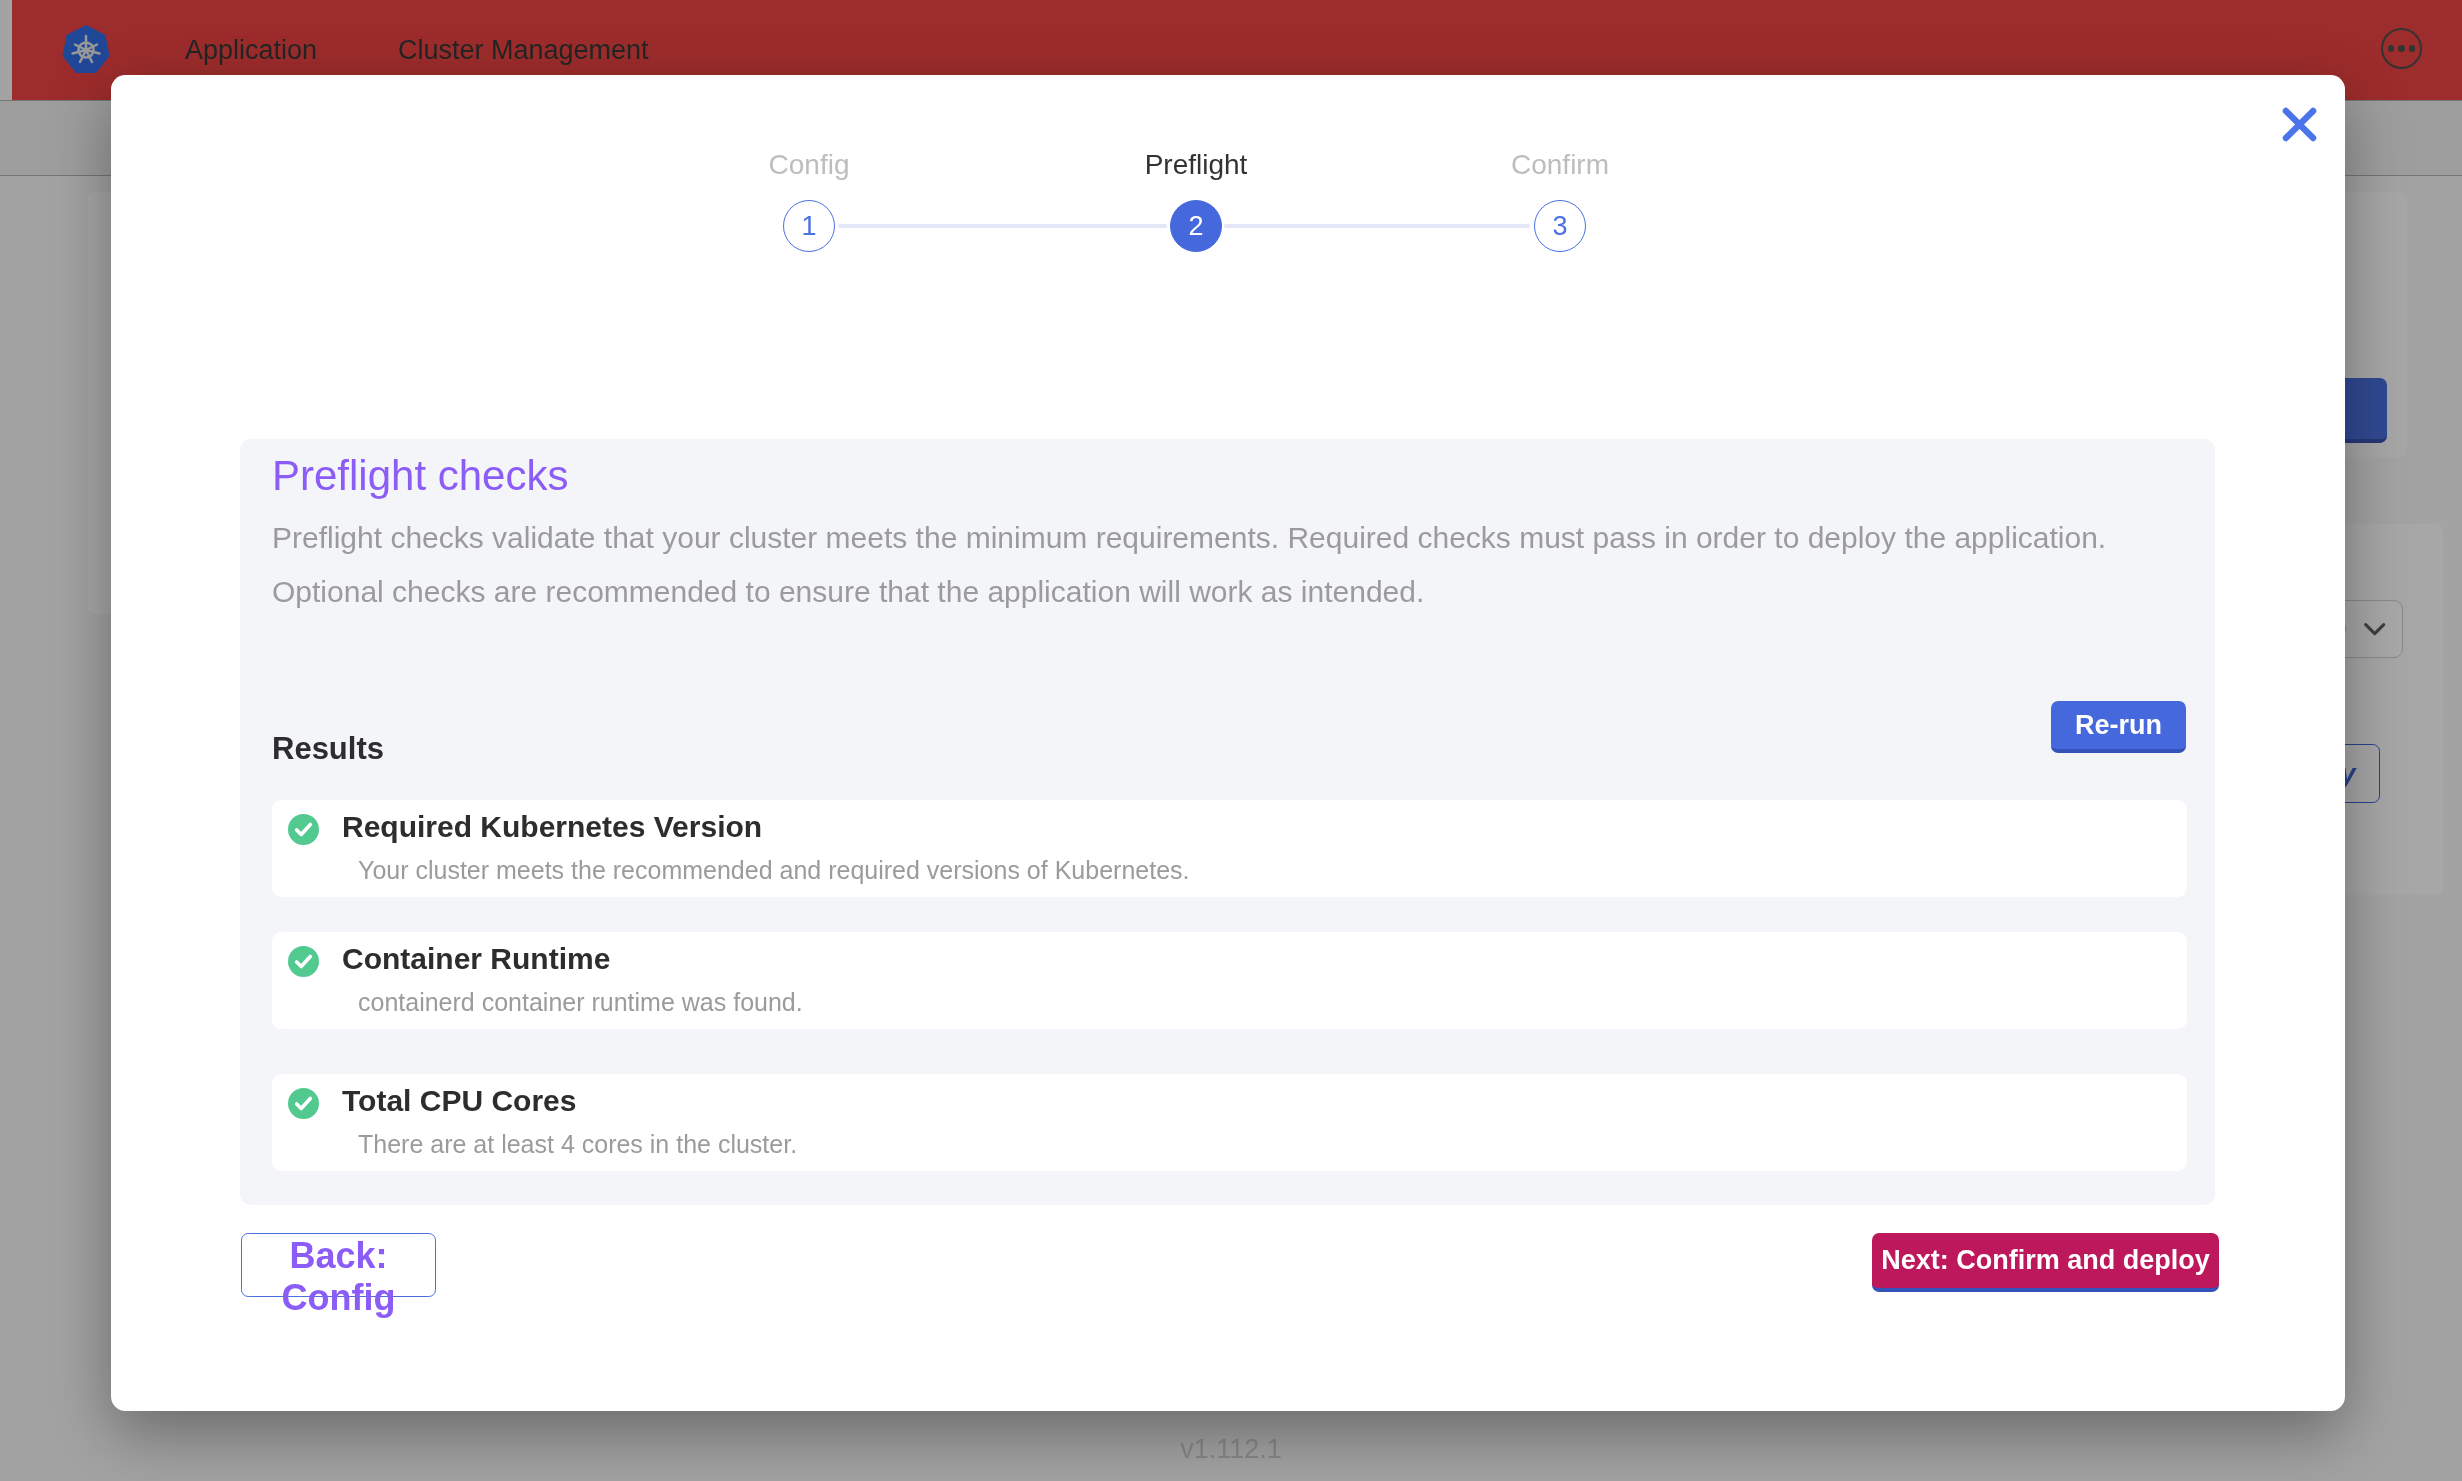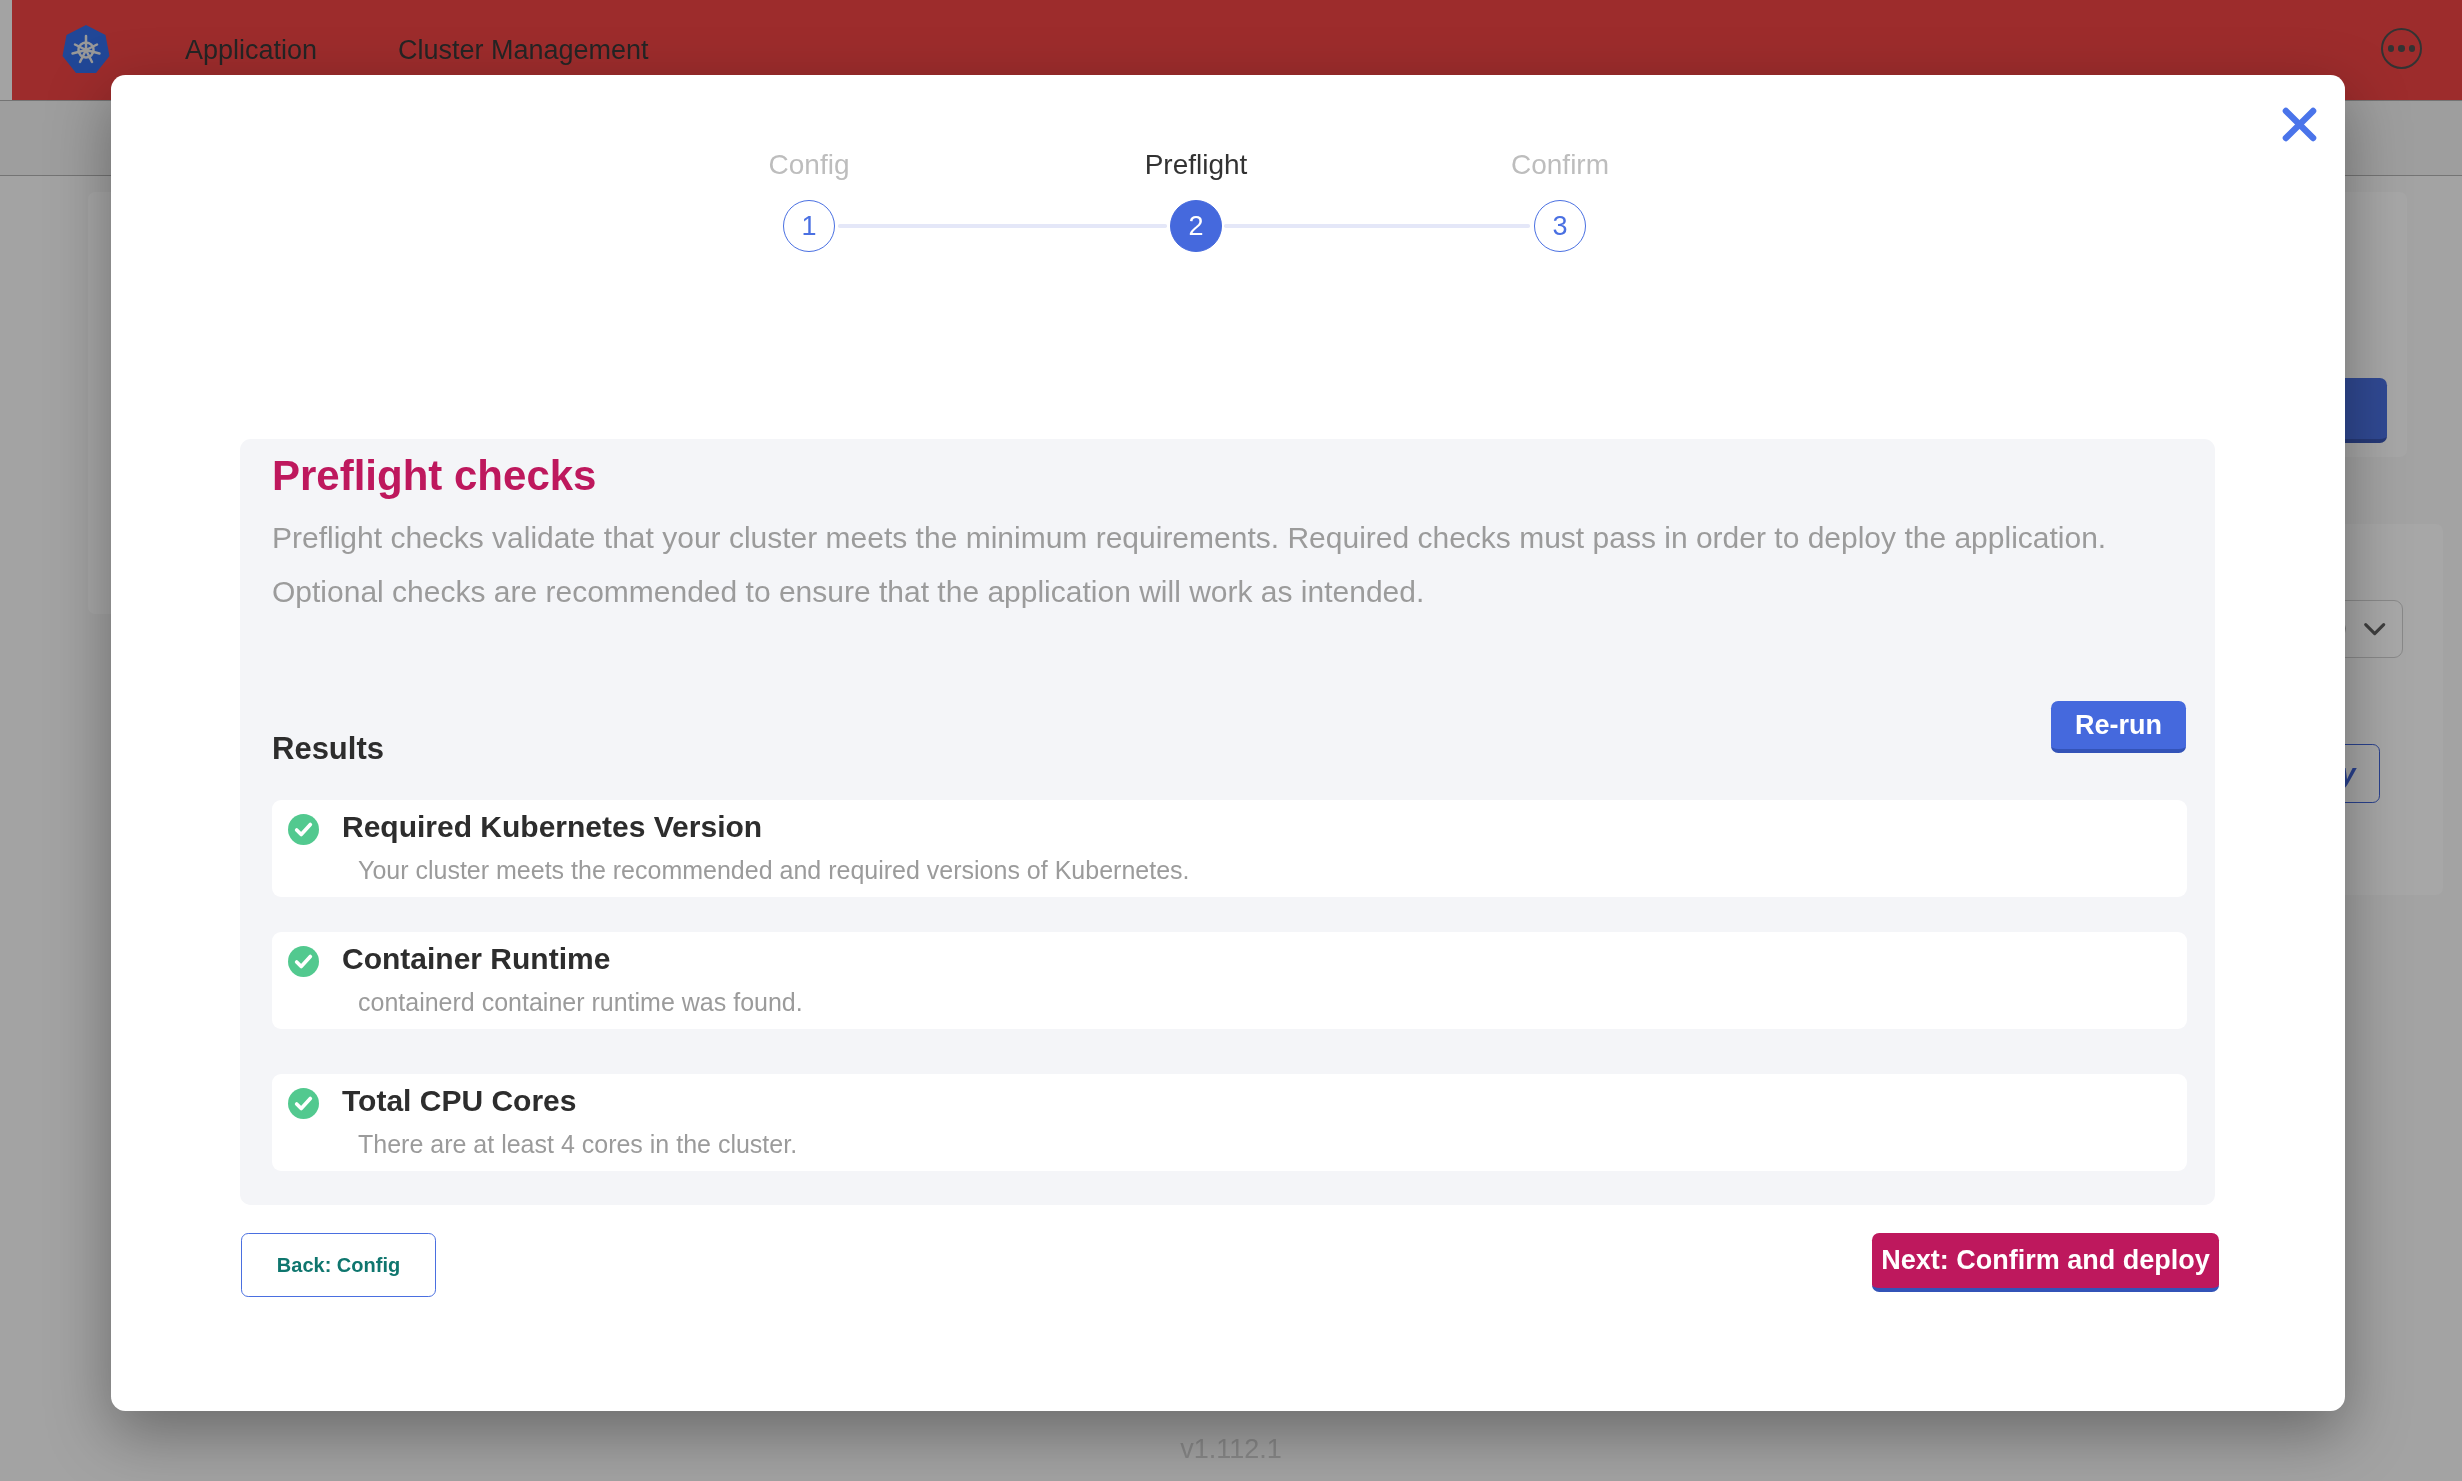--- a/index.html
+++ b/index.html
@@ -38,31 +38,31 @@
   .step-label.active{color:#323232;}
   .step-label.l0{left:698px;text-align:right;} .step-label.l1{left:1085px;} .step-label.l2{left:1449px;}
   .step-circle{position:absolute;top:125px;width:50px;height:50px;border:1.8px solid #4a70e2;border-radius:50%;background:#fff;color:#4a70e2;font-size:27px;line-height:50px;text-align:center;transform:translateX(-50%);}
   .step-circle.active{background:#4569dd;border-color:#4569dd;color:#ffffff;}
   .step-circle.c0{left:698px;} .step-circle.c1{left:1085px;} .step-circle.c2{left:1449px;}
   .step-line{position:absolute;top:149px;height:3.6px;background:#e4e7f8;border-radius:1.8px;}
   .step-line.s0{left:727px;width:329px;}
   .step-line.s1{left:1113px;width:306px;}
   
   .panel{position:absolute;left:129px;top:364px;width:1975px;height:766px;background:#f4f5f8;border-radius:10.8px;}
-  .panel-title{position:absolute;left:32px;top:12.6px;font-size:42px;font-weight:700;color:#be185d;margin:0;}
+  .panel-title{position:absolute;left:32px;top:12.6px;font-size:42px;font-weight:400;color:#8b5cf6;margin:0;}
   .panel-desc{position:absolute;left:32px;top:72px;width:1842px;font-size:30px;line-height:54px;color:#9b9b9b;margin:0;}
   .results-heading{position:absolute;left:32px;top:292px;font-size:31px;font-weight:700;color:#2d2d2d;margin:0;}
   .rerun-btn{position:absolute;right:29px;top:262px;width:135px;height:52px;background:#4569dd;border:none;border-bottom:4.5px solid #3353b8;border-radius:7.2px;color:#ffffff;font-size:27px;font-weight:700;font-family:inherit;cursor:pointer;}
   .check-card{position:absolute;left:32px;width:1915px;height:97px;background:#ffffff;border-radius:9px;box-sizing:border-box;}
   .check-card.k0{top:361px;} .check-card.k1{top:493px;} .check-card.k2{top:635px;}
   .check-icon{position:absolute;left:16px;top:13.5px;width:31px;height:31px;}
   .check-title{position:absolute;left:70px;top:10px;font-size:30px;font-weight:700;color:#2d2d2d;}
   .check-msg{position:absolute;left:70px;top:56px;font-size:25px;color:#9b9b9b;margin-left:16px;}
   
-  .back-btn{position:absolute;left:130px;top:1158px;width:195px;height:64px;background:#ffffff;border:1.8px solid #4a6fe0;border-radius:7.2px;color:#0f766e;font-size:20px;font-weight:700;font-family:inherit;cursor:pointer;box-sizing:border-box;}
+  .back-btn{position:absolute;left:130px;top:1158px;width:195px;height:64px;background:#ffffff;border:1.8px solid #4a6fe0;border-radius:7.2px;color:#8b5cf6;font-size:36px;font-weight:700;font-family:inherit;cursor:pointer;box-sizing:border-box;}
   .next-btn{position:absolute;left:1761px;top:1158px;width:347px;height:59px;background:#be185d;border:none;border-bottom:4.5px solid #3353b8;border-radius:7.2px;color:#ffffff;font-size:27px;font-weight:700;font-family:inherit;cursor:pointer;}
 </style>
 </head>
 <body>
 
 <div class="app">
 
   <header class="topnav">
     <svg class="k8s-logo" viewBox="0 0 100 104">
       <polygon points="50,2 89,22 97,64 70,98 30,98 3,64 11,22" fill="#326ce5"></polygon>

